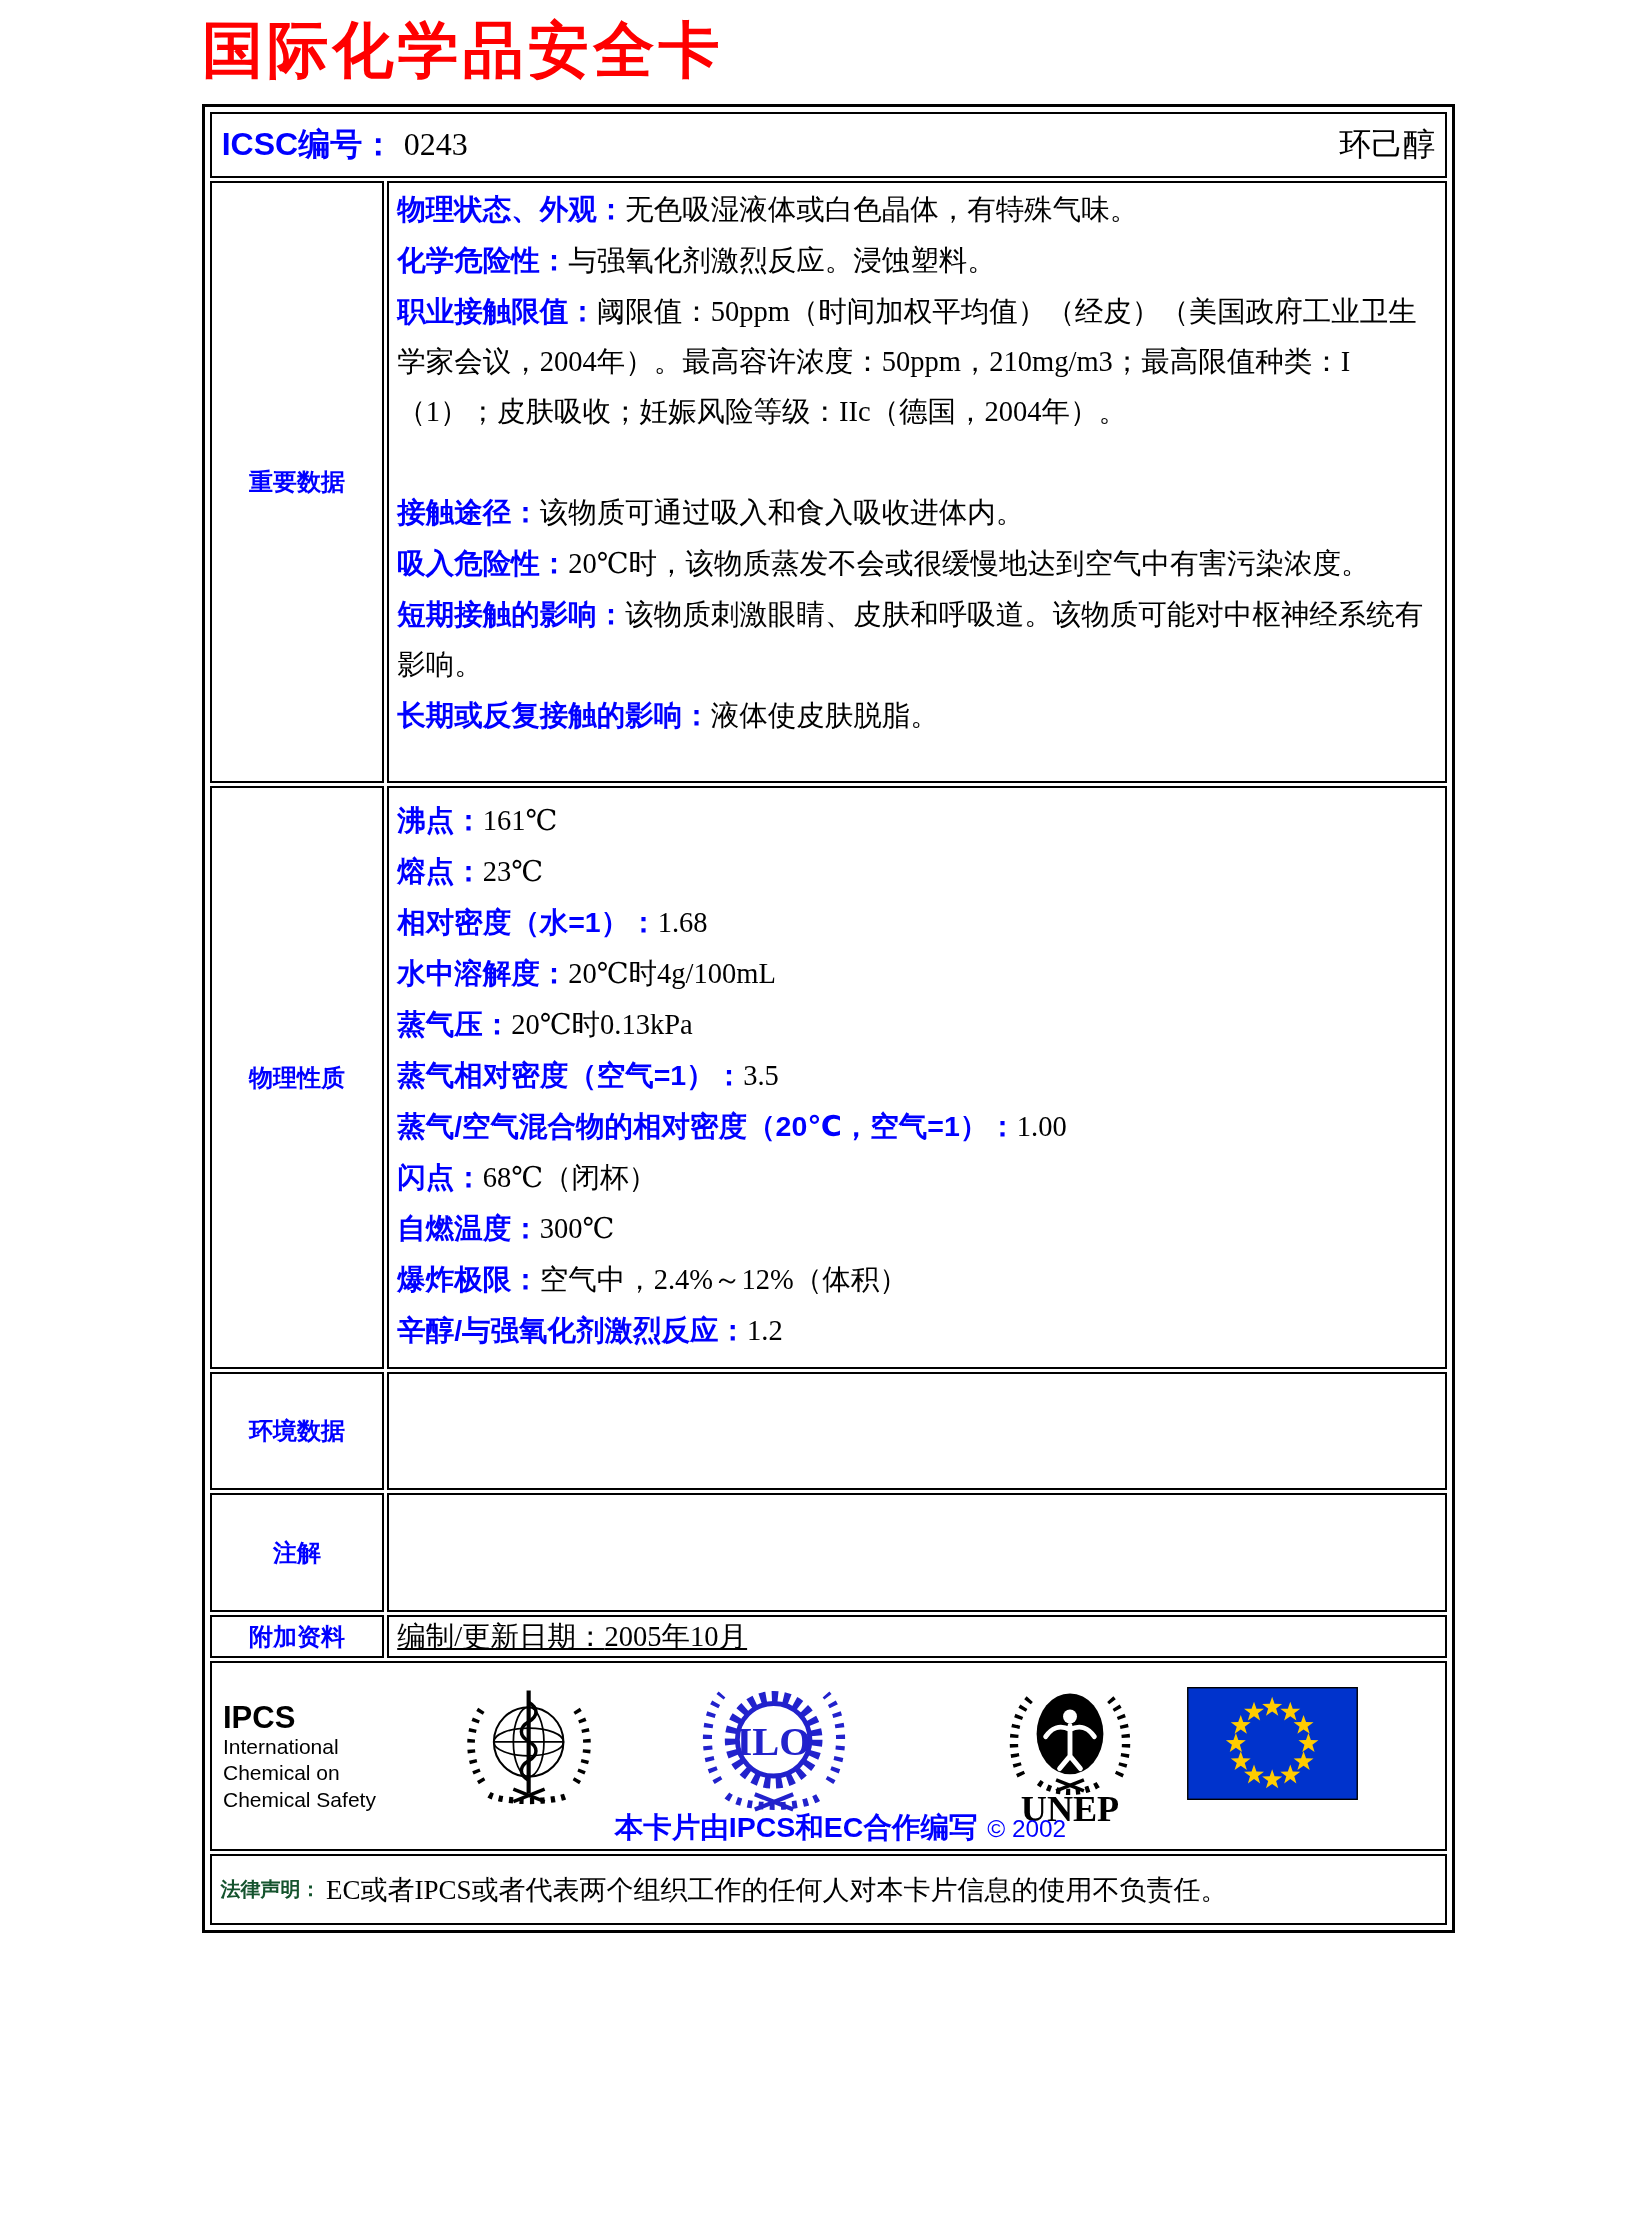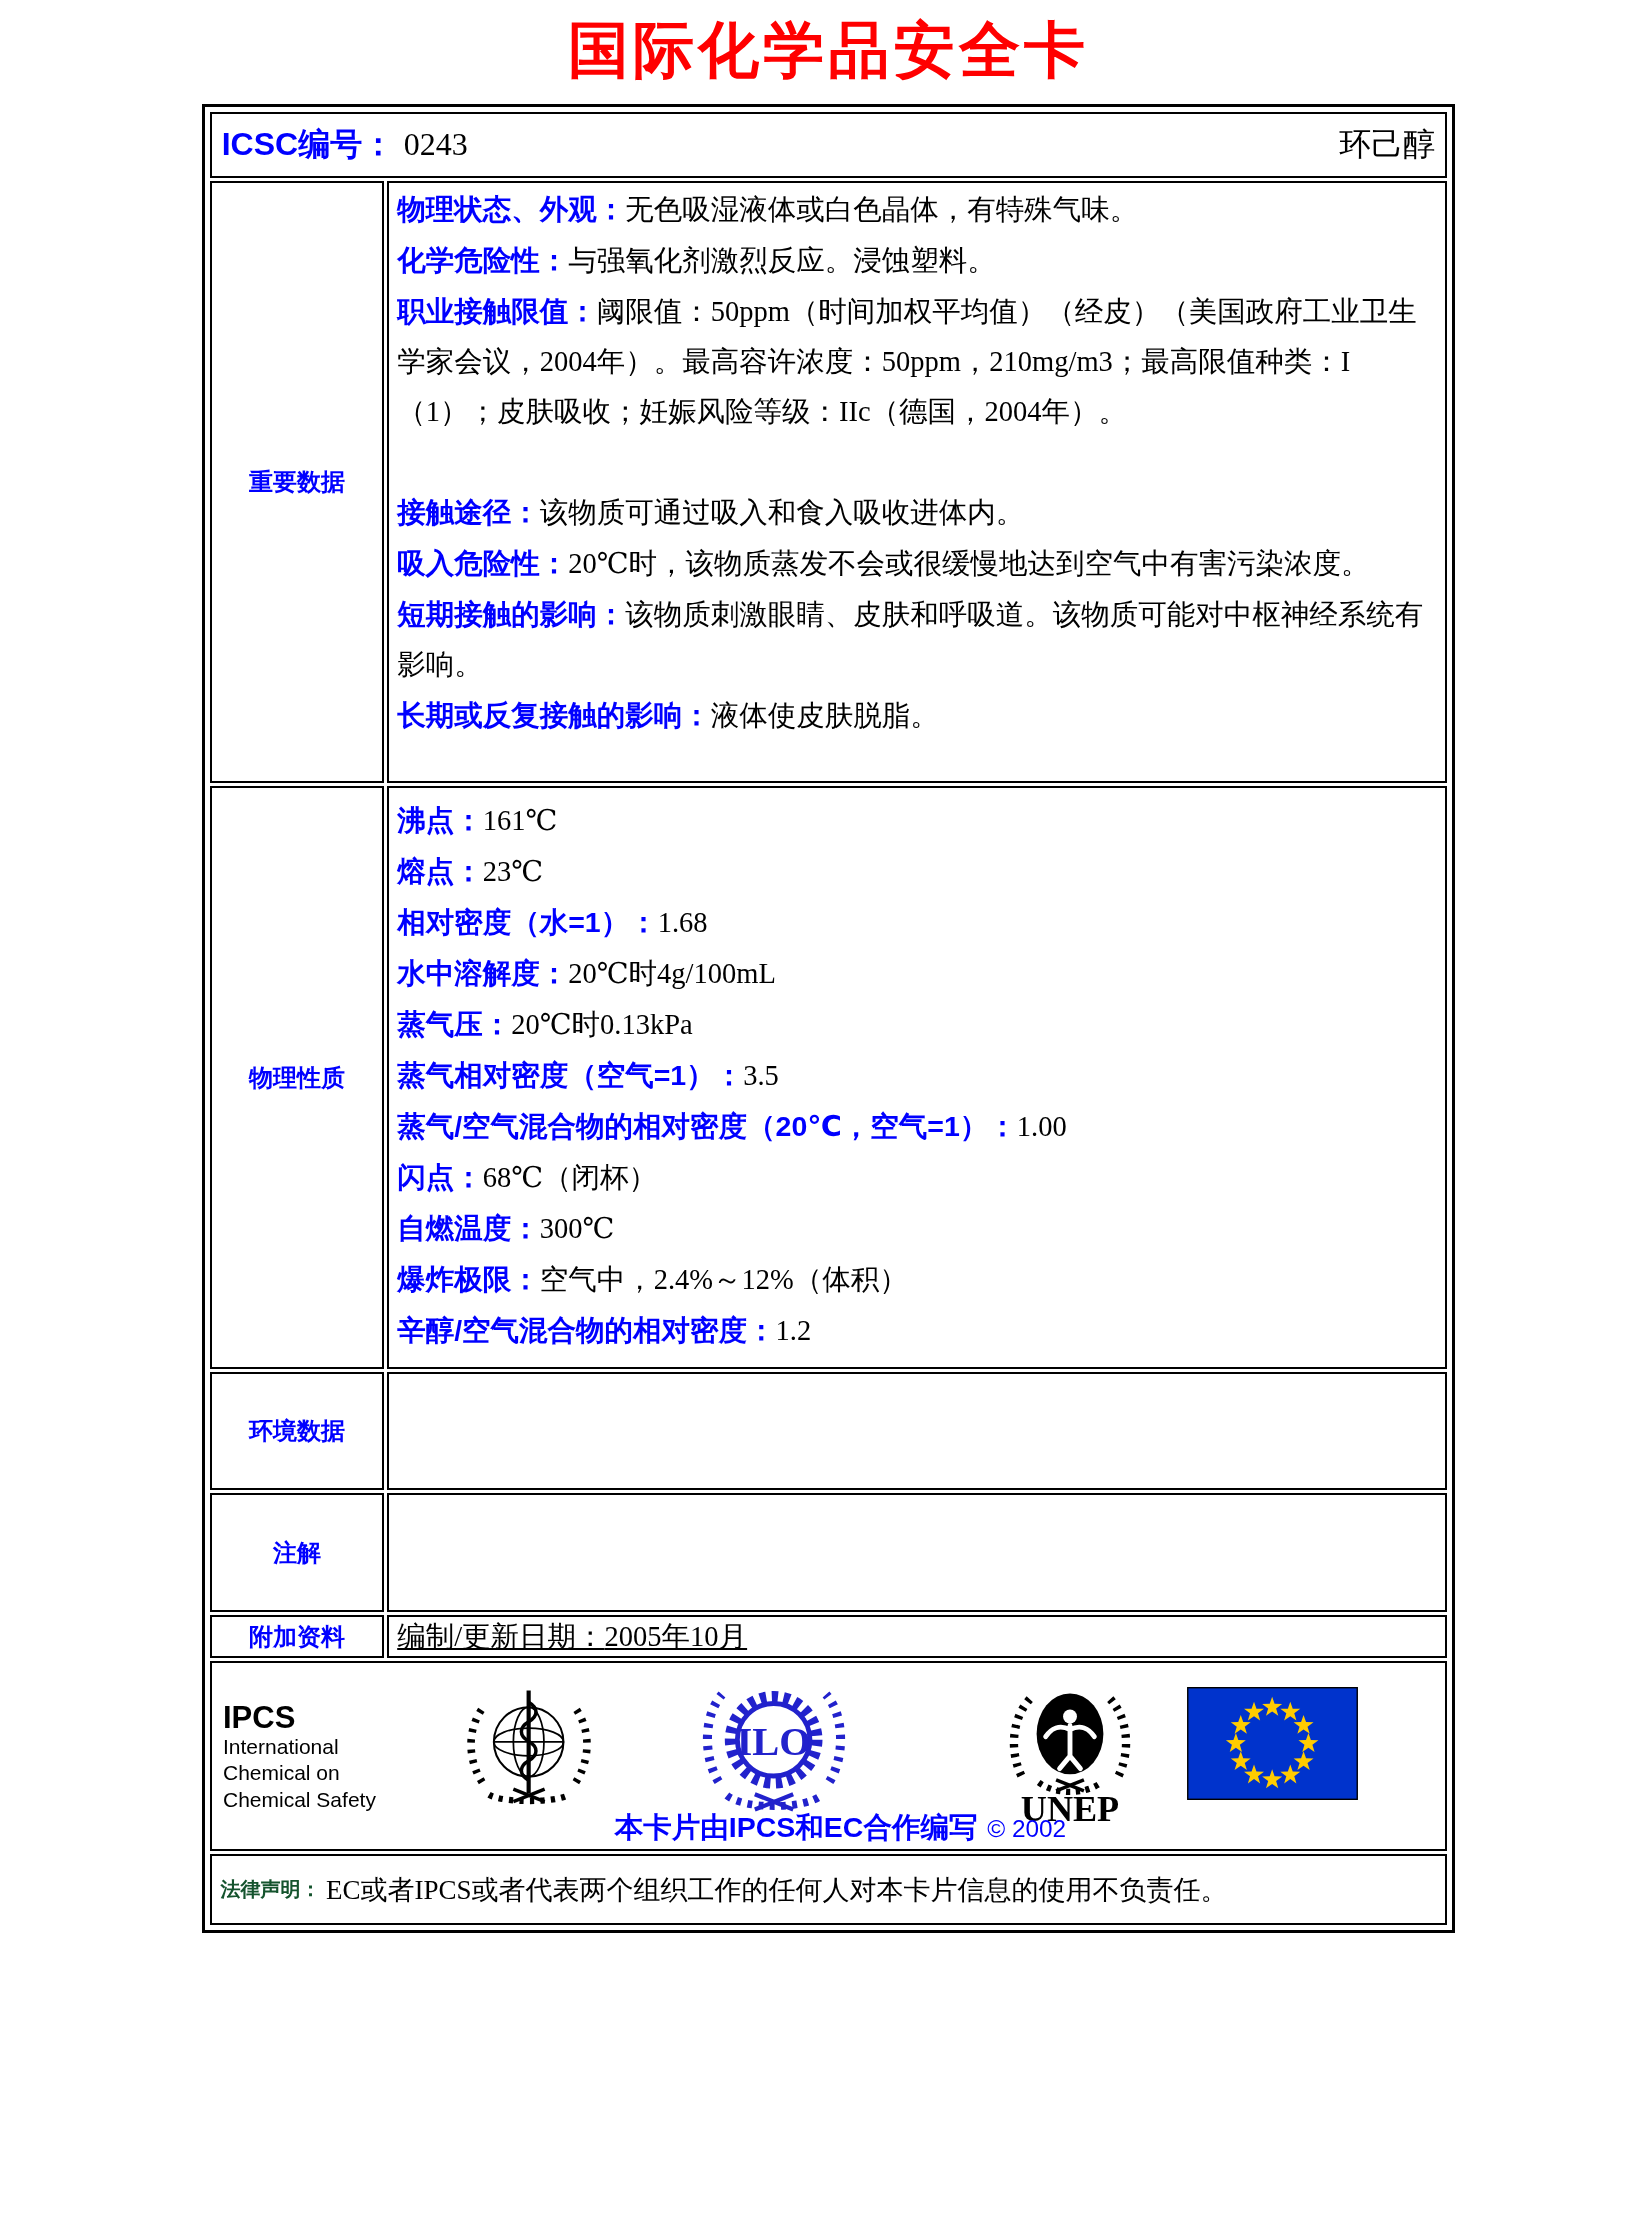--- a/index.html
+++ b/index.html
@@ -1,18 +1,18 @@
 <!DOCTYPE html>
 <html style="font-size:11px"><head>
 <meta charset="utf-8">
 <style>
   html,body{margin:0;padding:0;background:#fff;}
   .page{position:relative;width:1649px;height:2216px;background:#fff;overflow:hidden;
         font-family:"Liberation Serif","DejaVu Serif",serif;color:#000;}
-  .title{position:absolute;top:9.7px;left:202px;width:1253px;text-align:center;
+  .title{position:absolute;top:9.7px;left:202px;width:1253px;text-align:left;
          font-family:"Liberation Sans","DejaVu Sans",sans-serif;
          font-weight:bold;font-size:61px;letter-spacing:4.2px;color:#FF0000;}
   .card{position:absolute;left:202px;top:104px;width:1253px;height:1829px;box-sizing:border-box;
         border:3.5px solid #000;padding:5px;display:flex;flex-direction:column;gap:2.8px;background:#fff;}
   .row{display:flex;gap:2.8px;}
   .cell{border:2.1px solid #000;box-sizing:border-box;background:#fff;}
   .label-cell{width:174px;flex:0 0 174px;display:flex;align-items:center;justify-content:center;text-align:center;}
   .content-cell{flex:1;}
   .blue-label{color:#0000FF;font-family:"Liberation Sans","DejaVu Sans",sans-serif;font-weight:bold;}
   .section-label{font-size:24px;}
@@ -91,21 +91,21 @@
           <div class="prop-line"><span class="blue-label">沸点：</span><span>161℃</span></div>
           <div class="prop-line"><span class="blue-label">熔点：</span><span>23℃</span></div>
           <div class="prop-line"><span class="blue-label">相对密度（水=1）：</span><span>1.68</span></div>
           <div class="prop-line"><span class="blue-label">水中溶解度：</span><span>20℃时4g/100mL</span></div>
           <div class="prop-line"><span class="blue-label">蒸气压：</span><span>20℃时0.13kPa</span></div>
           <div class="prop-line"><span class="blue-label">蒸气相对密度（空气=1）：</span><span>3.5</span></div>
           <div class="prop-line"><span class="blue-label">蒸气/空气混合物的相对密度（20℃，空气=1）：</span><span>1.00</span></div>
           <div class="prop-line"><span class="blue-label">闪点：</span><span>68℃（闭杯）</span></div>
           <div class="prop-line"><span class="blue-label">自燃温度：</span><span>300℃</span></div>
           <div class="prop-line"><span class="blue-label">爆炸极限：</span><span>空气中，2.4%～12%（体积）</span></div>
-          <div class="prop-line"><span class="blue-label">辛醇/空气混合物的相对密度：</span><span>1.2</span></div>
+          <div class="prop-line"><span class="blue-label">辛醇/与强氧化剂激烈反应：</span><span>1.2</span></div>
         </div>
     </div>
 
     <div class="row r-env">
       <div class="cell label-cell">
         <span class="blue-label section-label">环境数据</span>
       </div>
       <div class="cell content-cell"></div>
     </div>
 

